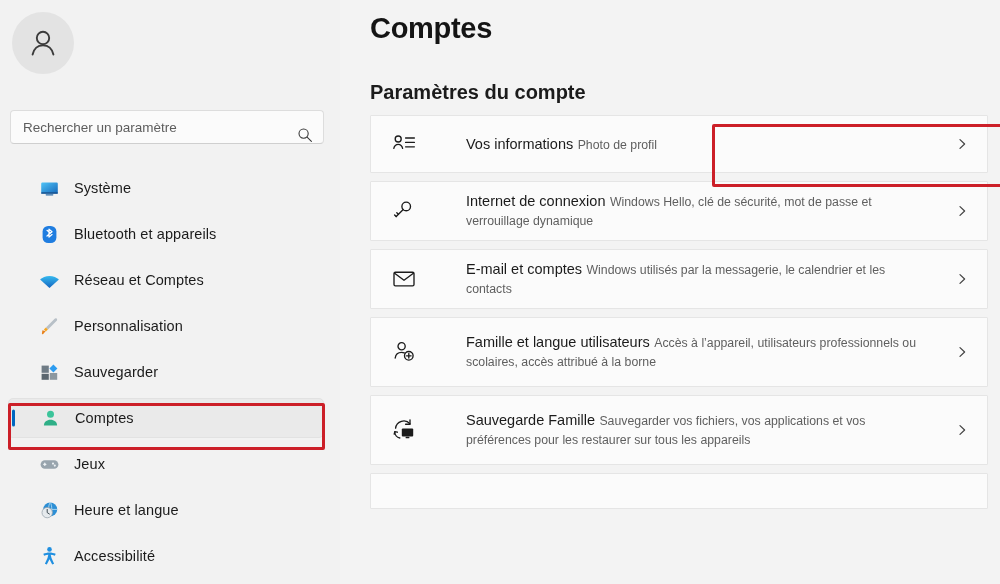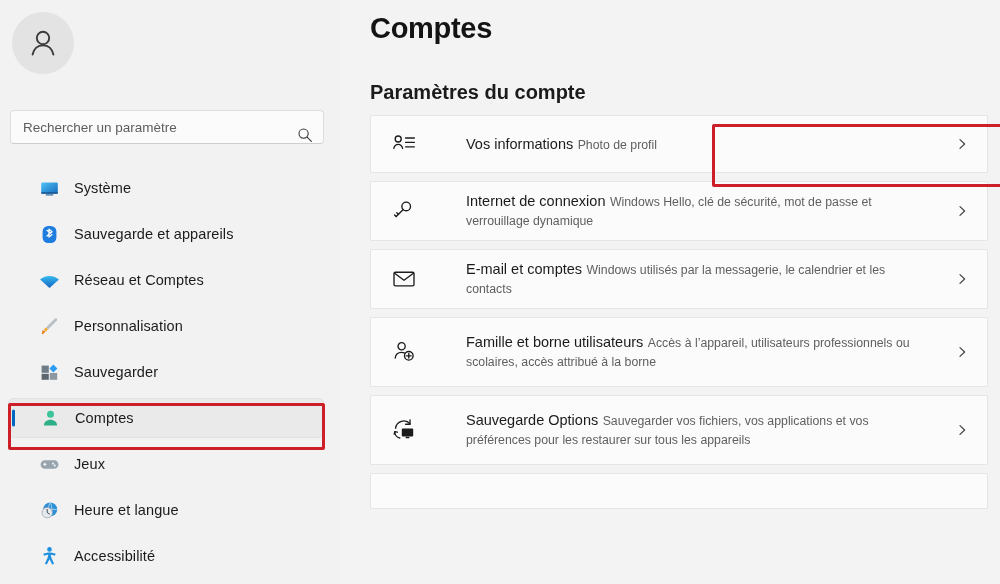--- a/index.html
+++ b/index.html
@@ -223,21 +223,21 @@
         <span class="nav-label">Système</span>
       </div>
 
       <div class="nav-item">
         <span class="nav-icon">
           <svg width="21" height="21" viewBox="0 0 21 21" aria-hidden="true">
             <rect x="3.6" y="1.9" width="13.8" height="17.2" rx="5.6" fill="#1f7de0"></rect>
             <path d="M8.0 6.3l5.0 4.2-3.0 2.6V5.2l3.0 2.6-5.0 4.2" fill="none" stroke="#ffffff" stroke-width="1.25" stroke-linecap="round" stroke-linejoin="round"></path>
           </svg>
         </span>
-        <span class="nav-label">Sauvegarde et appareils</span>
+        <span class="nav-label">Bluetooth et appareils</span>
       </div>
 
       <div class="nav-item">
         <span class="nav-icon">
           <svg width="21" height="21" viewBox="0 0 21 21" aria-hidden="true">
             <defs>
               <linearGradient id="gWifi" x1="0" y1="0" x2="0" y2="1">
                 <stop offset="0" stop-color="#35b9ef"></stop>
                   <stop offset="1" stop-color="#1565c0"></stop>
               </linearGradient>
@@ -390,21 +390,21 @@
       <div class="card tall">
         <span class="card-icon">
           <svg width="26" height="26" viewBox="0 0 26 26" aria-hidden="true">
             <circle cx="10.6" cy="7.2" r="3.6" fill="none" stroke="currentColor" stroke-width="1.35"></circle>
             <path d="M4.2 19.0c.5-3.7 3.1-5.6 6.4-5.6 1.0 0 1.9.2 2.7.5" fill="none" stroke="currentColor" stroke-width="1.35" stroke-linecap="round"></path>
             <circle cx="17.8" cy="16.8" r="4.3" fill="none" stroke="currentColor" stroke-width="1.35"></circle>
             <path d="M17.8 14.5v4.6M15.5 16.8h4.6" fill="none" stroke="currentColor" stroke-width="1.35" stroke-linecap="round"></path>
           </svg>
         </span>
         <span class="card-text">
-          <span class="card-title">Famille et borne utilisateurs</span>
+          <span class="card-title">Famille et langue utilisateurs</span>
           <span class="card-sub">Accès à l’appareil, utilisateurs professionnels ou scolaires, accès attribué à la borne</span>
         </span>
         <span class="chev">
           <svg width="14" height="14" viewBox="0 0 14 14" aria-hidden="true">
             <polyline points="5,2.6 9.6,7 5,11.4" fill="none" stroke="currentColor" stroke-width="1.25" stroke-linecap="round" stroke-linejoin="round"></polyline>
           </svg>
         </span>
       </div>
 
       <div class="card tall">
@@ -412,21 +412,21 @@
           <svg width="26" height="26" viewBox="0 0 26 26" aria-hidden="true">
             <path d="M4.6 11.2a8.2 8.2 0 0 1 14.4-4.3" fill="none" stroke="currentColor" stroke-width="1.35" stroke-linecap="round"></path>
             <polyline points="19.0,2.8 19.0,7.2 14.6,7.2" fill="none" stroke="currentColor" stroke-width="1.35" stroke-linecap="round" stroke-linejoin="round"></polyline>
             <rect x="10.8" y="11.4" width="11.4" height="8.0" rx="1.0" fill="currentColor"></rect>
             <rect x="14.6" y="19.8" width="3.8" height="1.4" rx="0.5" fill="currentColor"></rect>
             <path d="M8.8 21.0a6.0 6.0 0 0 1-5.0-6.0" fill="none" stroke="currentColor" stroke-width="1.35" stroke-linecap="round"></path>
             <polyline points="3.2,17.2 3.8,14.6 6.4,15.2" fill="none" stroke="currentColor" stroke-width="1.35" stroke-linecap="round" stroke-linejoin="round"></polyline>
           </svg>
         </span>
         <span class="card-text">
-          <span class="card-title">Sauvegarde Options</span>
+          <span class="card-title">Sauvegarde Famille</span>
           <span class="card-sub">Sauvegarder vos fichiers, vos applications et vos préférences pour les restaurer sur tous les appareils</span>
         </span>
         <span class="chev">
           <svg width="14" height="14" viewBox="0 0 14 14" aria-hidden="true">
             <polyline points="5,2.6 9.6,7 5,11.4" fill="none" stroke="currentColor" stroke-width="1.25" stroke-linecap="round" stroke-linejoin="round"></polyline>
           </svg>
         </span>
       </div>
 
       <div class="card partial"></div>

